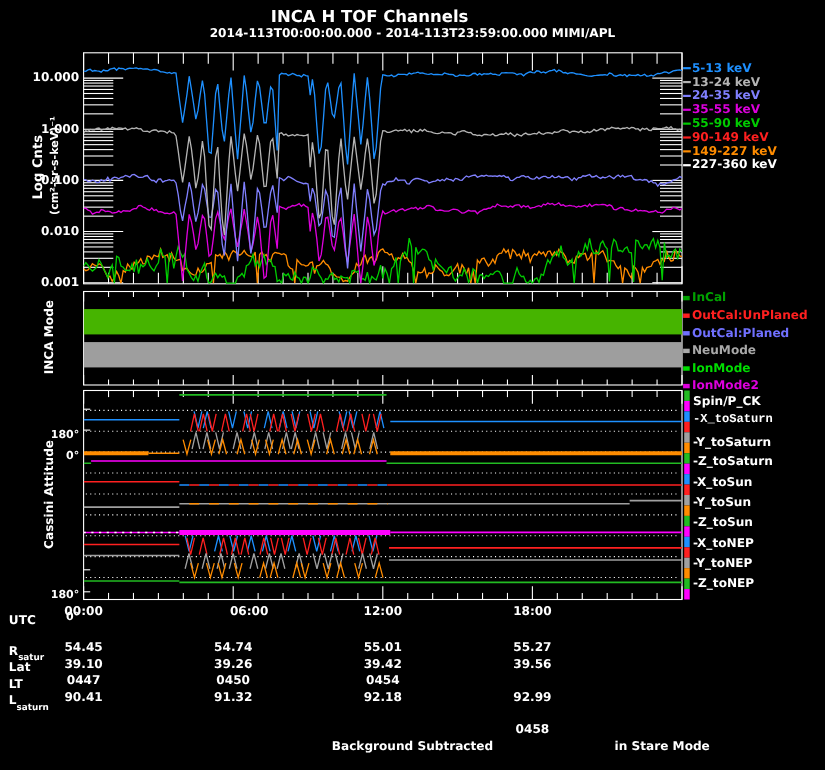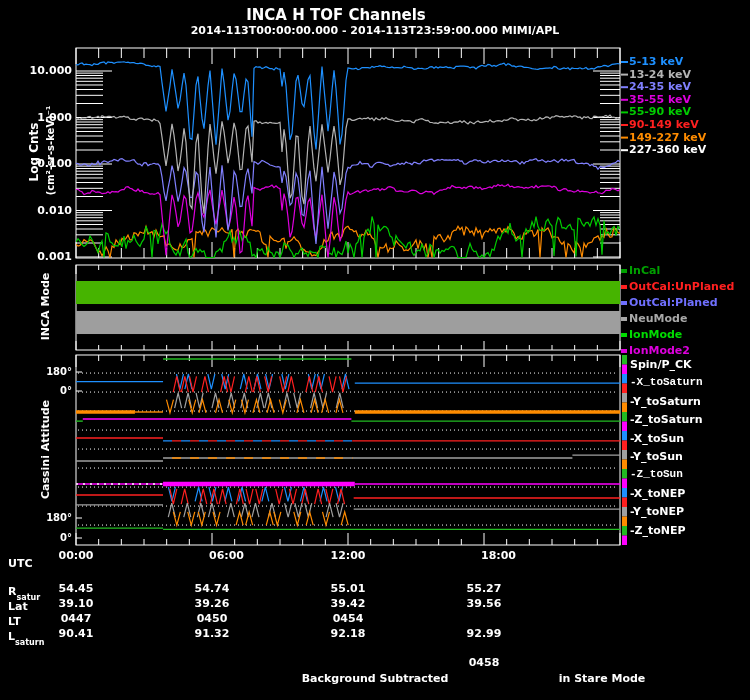--- a/index.html
+++ b/index.html
@@ -3,21 +3,21 @@
 <meta charset="utf-8">
 <style>
   html,body{margin:0;padding:0;background:#000;}
   #fig{position:relative;width:750px;height:700px;background:#000;overflow:hidden;
        font-family:"DejaVu Sans",sans-serif;}
   .abs{position:absolute;}
   .lab{font:bold 11px "DejaVu Sans",sans-serif;color:#fff;white-space:nowrap;}
   .title{font:bold 15px "DejaVu Sans",sans-serif;color:#fff;width:672px;text-align:center;}
   .subtitle{font:bold 11px "DejaVu Sans",sans-serif;color:#fff;width:750px;text-align:center;}
   .ytick{width:70px;text-align:right;font:bold 11px "DejaVu Sans",sans-serif;color:#fff;}
-  .ytick-sm{width:70px;text-align:right;font:bold 10px "DejaVu Sans",sans-serif;color:#fff;}
+  .ytick-sm{width:70px;text-align:right;font:bold 10px "DejaVu Sans",sans-serif;color:#fff;margin-top:24px;}
   .rot{width:200px;text-align:center;transform:rotate(-90deg);}
   .leg{font:bold 11px "DejaVu Sans",sans-serif;white-space:nowrap;}
   .cval{width:64px;text-align:center;font:bold 11px "DejaVu Sans",sans-serif;color:#fff;}
   .sub{font:bold 8px "DejaVu Sans",sans-serif;color:#fff;}
   svg{position:absolute;left:0;top:0;}
 </style>
 </head>
 <body>
 
 <div id="fig">
@@ -485,28 +485,28 @@
     <div class="abs ytick-sm" style="left: 2px; top: 366px;">180°</div>
     <div class="abs ytick-sm" style="left: 2px; top: 385px;">0°</div>
     <div class="abs ytick-sm" style="left: 2px; top: 512px;">180°</div>
     <div class="abs ytick-sm" style="left: 2px; top: 532px;">0°</div>
     <div class="abs leg" style="left: 630px; top: 358px; color: rgb(255, 255, 255);">Spin/P_CK</div>
     <div class="abs leg" style="left: 630px; top: 376.4px; color: rgb(255, 255, 255); font-family: Liberation Mono, monospace;">-X_toSaturn</div>
     <div class="abs leg" style="left: 630px; top: 394.8px; color: rgb(255, 255, 255);">-Y_toSaturn</div>
     <div class="abs leg" style="left: 630px; top: 413.2px; color: rgb(255, 255, 255);">-Z_toSaturn</div>
     <div class="abs leg" style="left: 630px; top: 431.6px; color: rgb(255, 255, 255);">-X_toSun</div>
     <div class="abs leg" style="left: 630px; top: 450px; color: rgb(255, 255, 255);">-Y_toSun</div>
-    <div class="abs leg" style="left: 630px; top: 468.4px; color: rgb(255, 255, 255); font-family: Liberation Mono, monospace;">-Z_toSun</div>
+    <div class="abs leg" style="left: 630px; top: 468.4px; color: rgb(255, 255, 255);">-Z_toSun</div>
     <div class="abs leg" style="left: 630px; top: 486.8px; color: rgb(255, 255, 255);">-X_toNEP</div>
     <div class="abs leg" style="left: 630px; top: 505.2px; color: rgb(255, 255, 255);">-Y_toNEP</div>
     <div class="abs leg" style="left: 630px; top: 523.6px; color: rgb(255, 255, 255);">-Z_toNEP</div>
     <div class="abs cval" style="left: 44px; top: 549px;">00:00</div>
     <div class="abs cval" style="left: 180px; top: 549px; text-align: right;">06:00</div>
     <div class="abs cval" style="left: 316px; top: 549px;">12:00</div>
-    <div class="abs cval" style="left: 452px; top: 549px; text-align: right;">18:00</div>
+    <div class="abs cval" style="left: 452px; top: 549px;">18:00</div>
     <div class="abs lab" style="left: 8px; top: 585px;">R<span class="sub" style="vertical-align: -5px;">satur</span></div>
     <div class="abs cval" style="left: 44px; top: 582px;">54.45</div>
     <div class="abs cval" style="left: 180px; top: 582px;">54.74</div>
     <div class="abs cval" style="left: 316px; top: 582px;">55.01</div>
     <div class="abs cval" style="left: 452px; top: 582px;">55.27</div>
     <div class="abs lab" style="left: 8px; top: 600px;">Lat</div>
     <div class="abs cval" style="left: 44px; top: 597px;">39.10</div>
     <div class="abs cval" style="left: 180px; top: 597px;">39.26</div>
     <div class="abs cval" style="left: 316px; top: 597px;">39.42</div>
     <div class="abs cval" style="left: 452px; top: 597px;">39.56</div>

